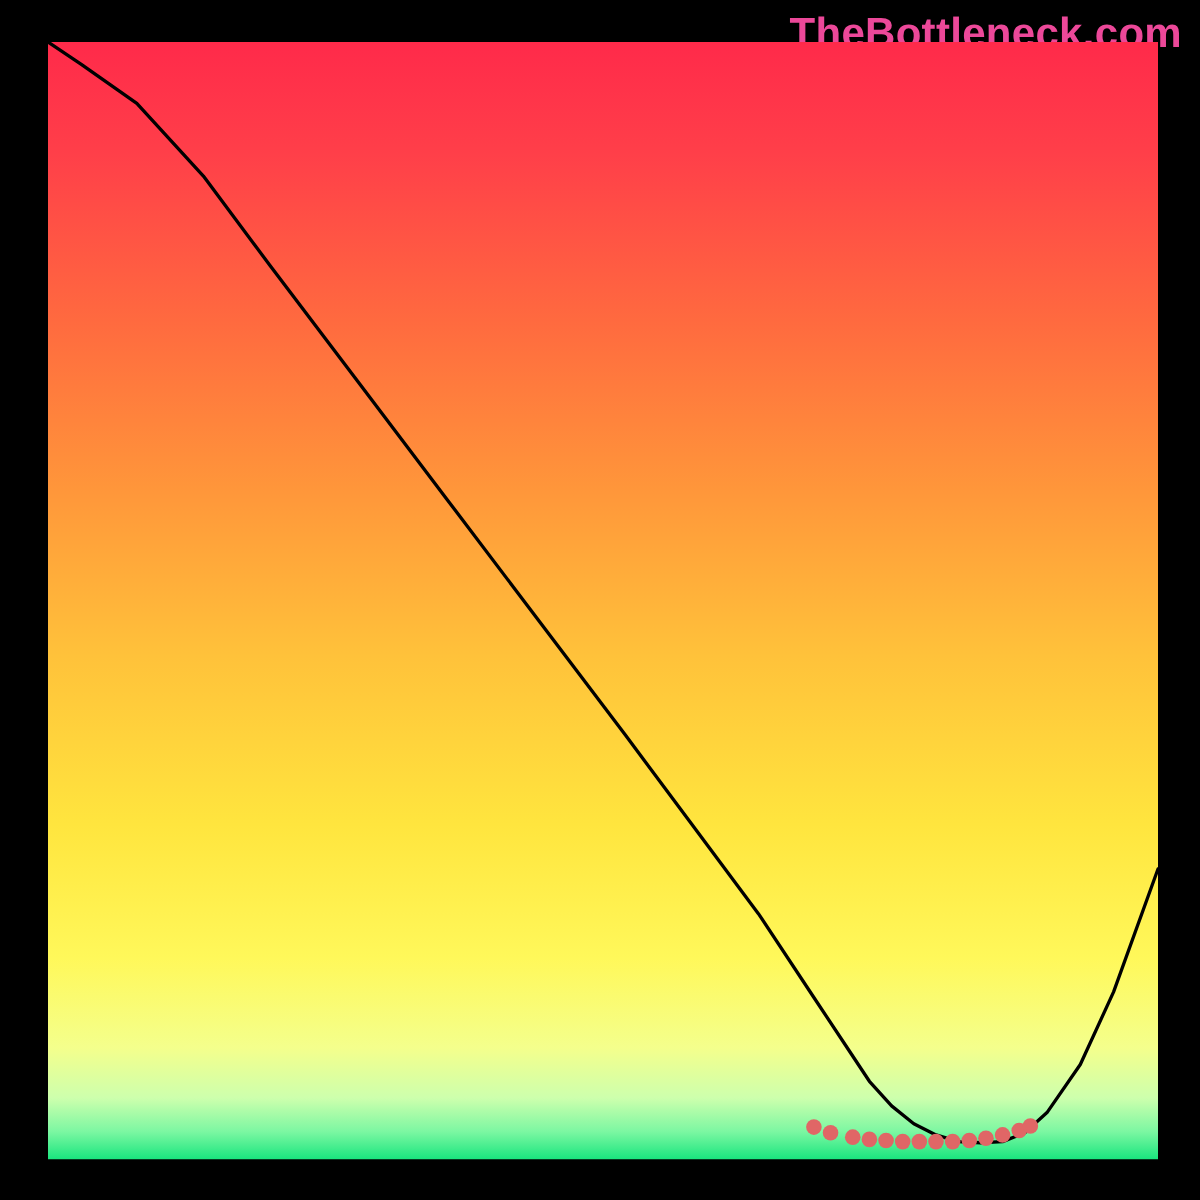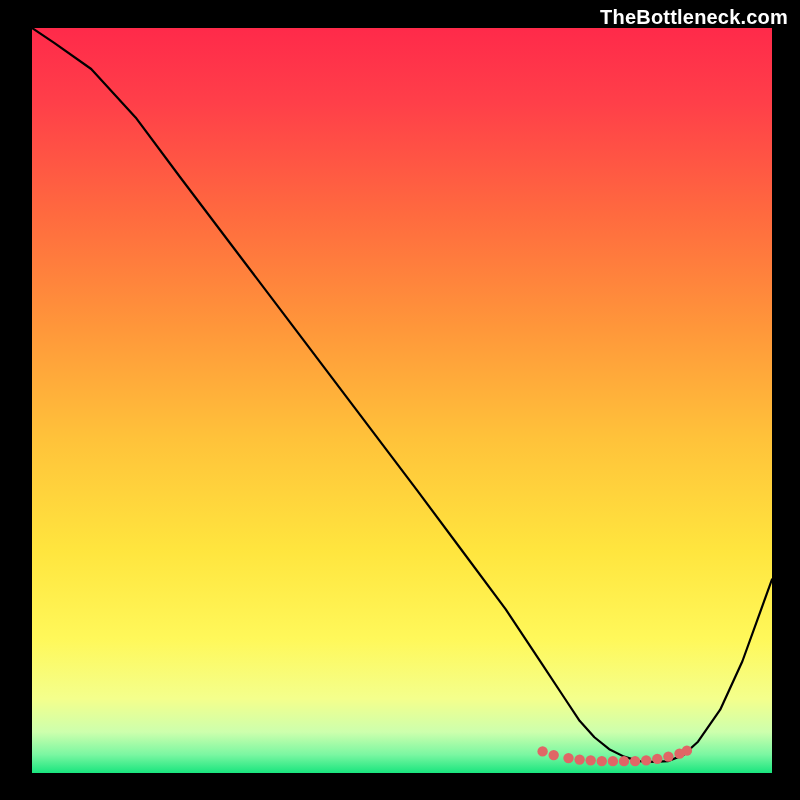--- a/index.html
+++ b/index.html
@@ -20,22 +20,22 @@
     background: #000;
   }
   .plot {
     position: absolute;
     box-sizing: border-box;
   }
   .watermark {
     position: absolute;
     top: 6px;
     right: 12px;
-    color: #ffffff;
-    font-size: 20px;
+    color: #ec4899;
+    font-size: 28px;
     font-weight: 600;
     letter-spacing: 0.2px;
   }
   svg { display: block; }
 </style>
 </head>
 <body>
 
 <div class="frame">
 

